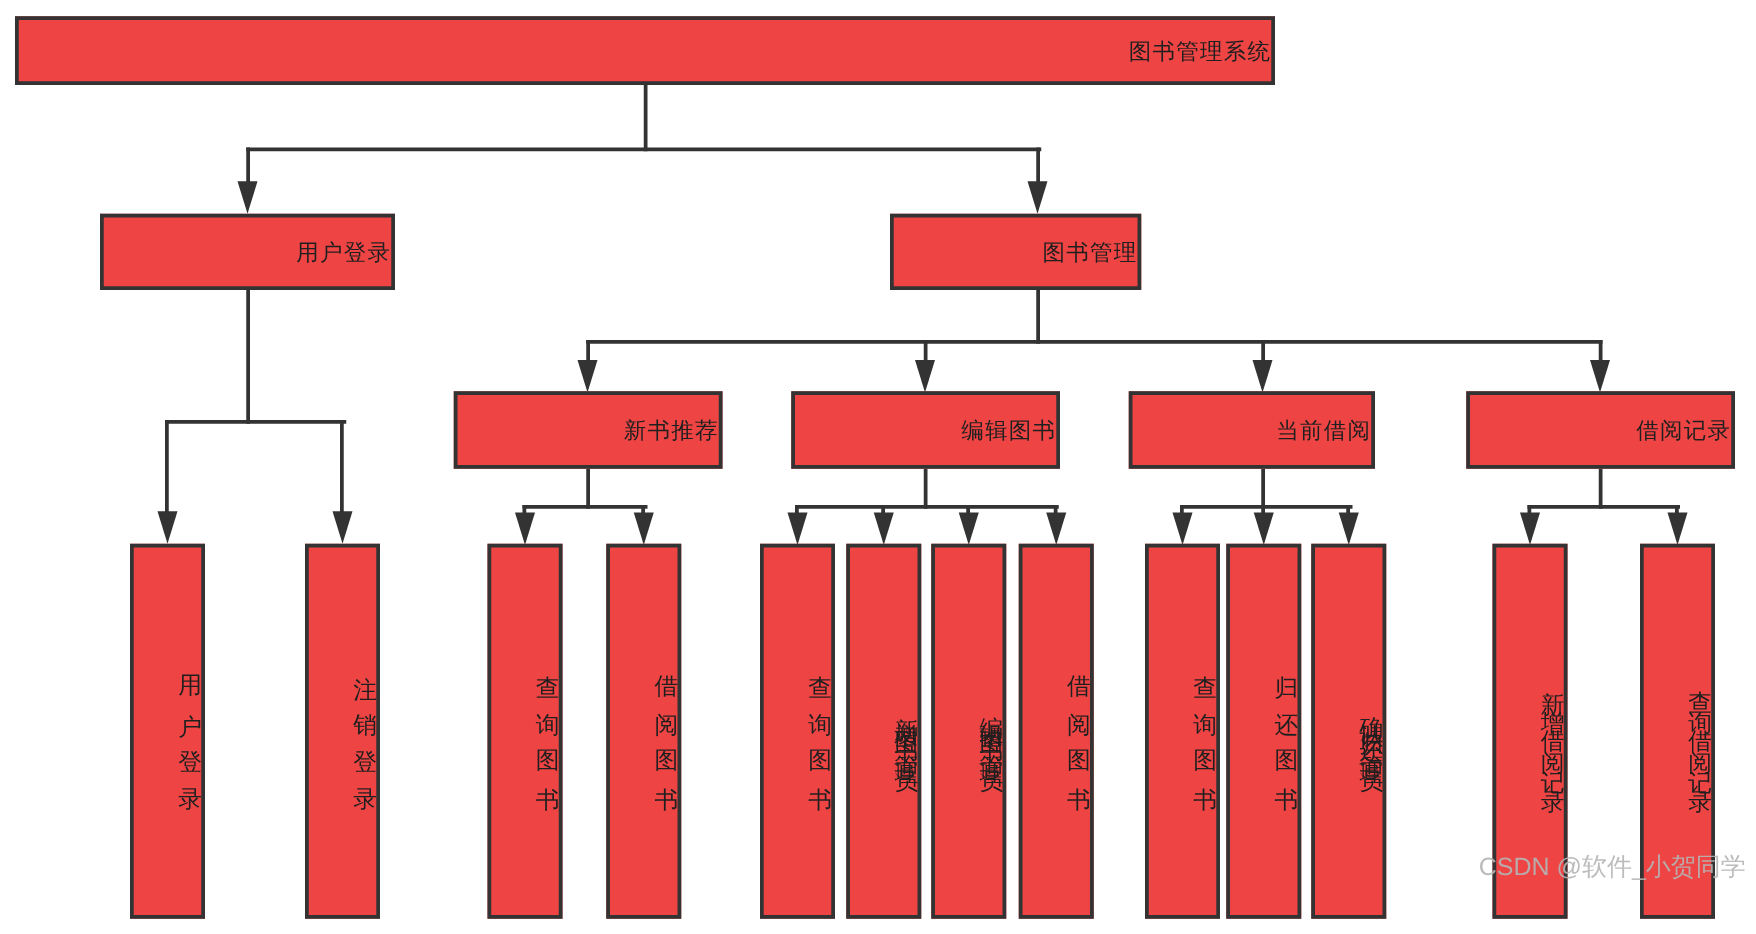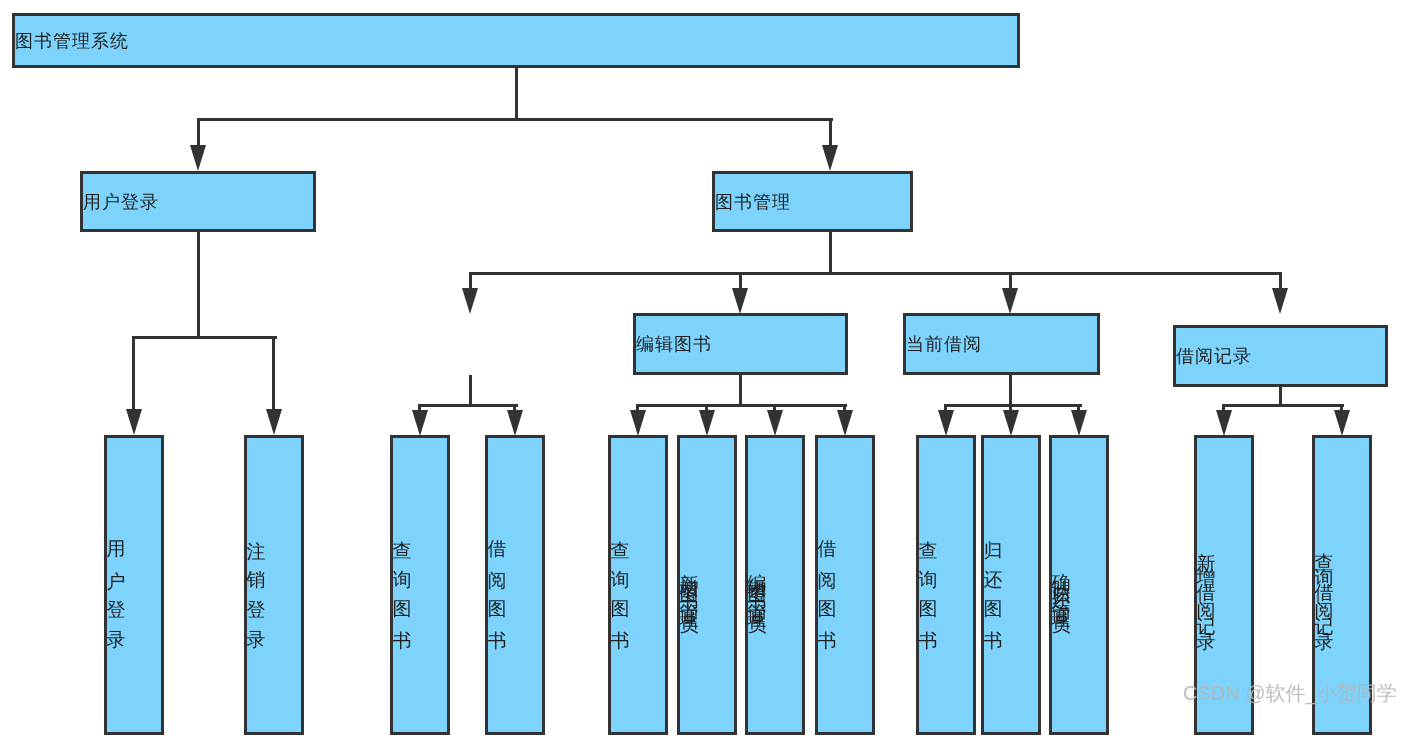--- a/index.html
+++ b/index.html
@@ -14,25 +14,25 @@
   body { font-family: "Liberation Sans", sans-serif; }
   .canvas {
     position: relative;
     width: 1405px;
     height: 747px;
     background: var(--background);
     overflow: hidden;
   }
   .box {
     position: absolute;
-    background: #7dd3fc;
+    background: #ef4444;
     border: 3px solid var(--border);
     display: flex;
     align-items: center;
-    justify-content: flex-start;
+    justify-content: flex-end;
     color: var(--text);
     z-index: 2;
   }
   .hbox { font-size: 18px; letter-spacing: 1px; }
   .vbox { width: 60px; height: 300px; top: 435px; }
   .vlabel {
     writing-mode: vertical-rl;
     text-orientation: mixed;
     font-size: 19px;
     color: var(--text);
@@ -133,27 +133,30 @@
     <span>图书管理系统</span>
   </div>
 
   <div class="box hbox" style="left:80px;top:171px;width:236px;height:61px;">
     <span>用户登录</span>
   </div>
   <div class="box hbox" style="left:712px;top:171px;width:201px;height:61px;">
     <span>图书管理</span>
   </div>
 
+  <div class="box hbox" style="left:363px;top:313px;width:215px;height:62px;">
+    <span>新书推荐</span>
+  </div>
   <div class="box hbox" style="left:633px;top:313px;width:215px;height:62px;">
     <span>编辑图书</span>
   </div>
   <div class="box hbox" style="left:903px;top:313px;width:197px;height:62px;">
     <span>当前借阅</span>
   </div>
-  <div class="box hbox" style="left:1173px;top:313px;width:215px;height:62px;margin-top:12px;">
+  <div class="box hbox" style="left:1173px;top:313px;width:215px;height:62px;">
     <span>借阅记录</span>
   </div>
 
   <div class="box vbox" style="left:104px;">
     <span class="vlabel vs4">用户登录</span>
   </div>
   <div class="box vbox" style="left:244px;">
     <span class="vlabel vs4">注销登录</span>
   </div>
 

